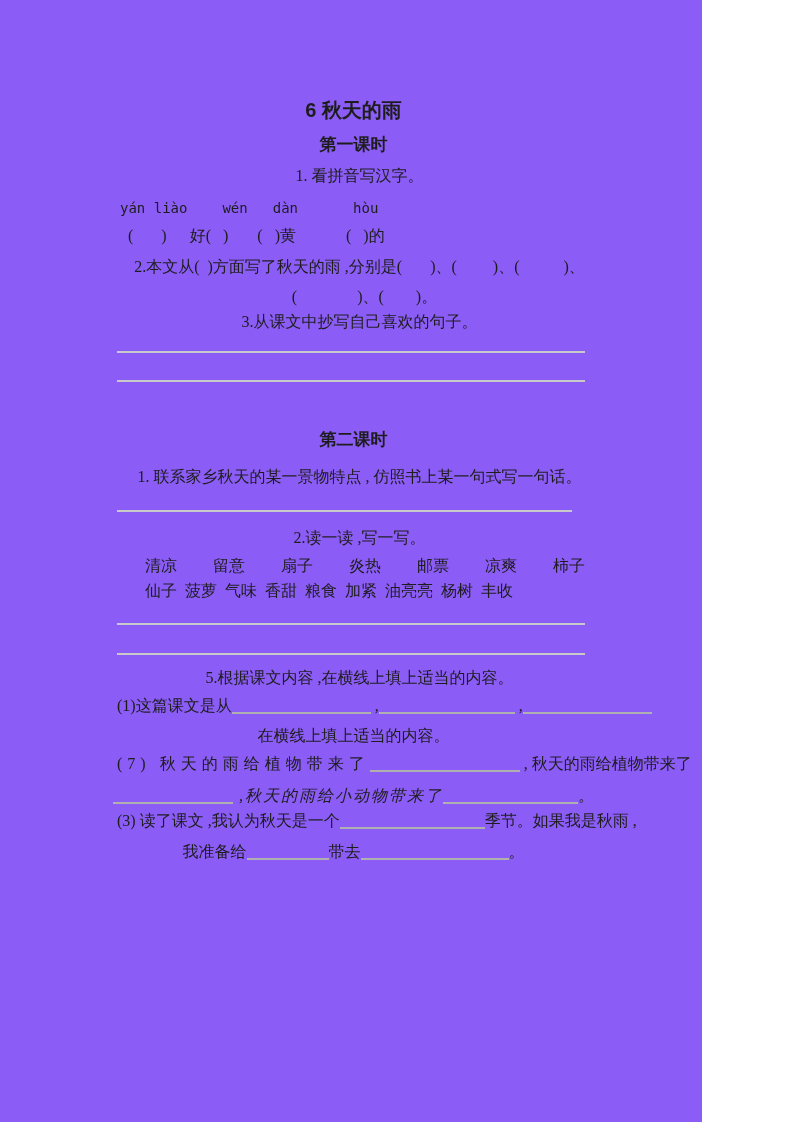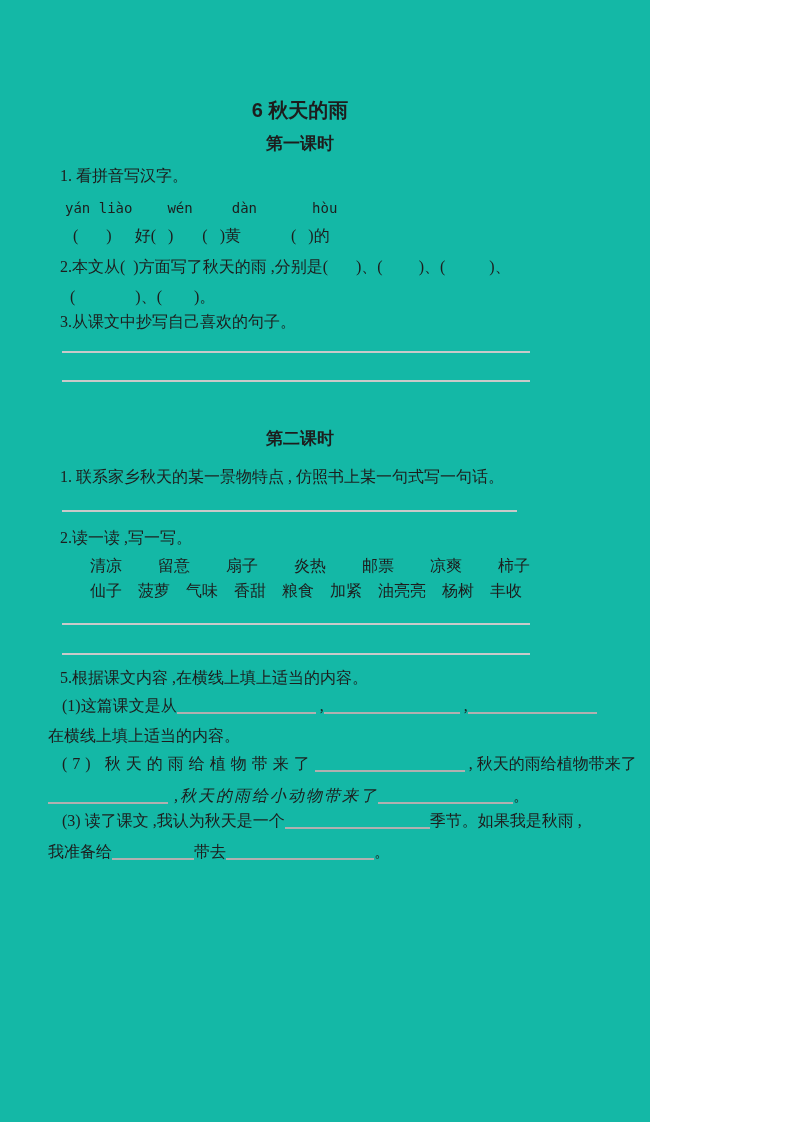--- a/index.html
+++ b/index.html
@@ -4,55 +4,55 @@
 <style>
   html,body{margin:0;padding:0;background:#ffffff;}
   body{
     width:793px;height:1122px;
     font-family:"Liberation Serif","DejaVu Serif",serif;
     color:#1d1d1d;
     overflow:hidden;
   }
   .page{
     position:relative;
-    width:650px;height:1122px;
+    width:702px;height:1122px;
     box-sizing:border-box;
-    padding:98px 98px 0 48px;
-    background:#14b8a6;
+    padding:98px 98px 0 103px;
+    background:#8b5cf6;
   }
   .title{
     font-family:"Liberation Sans","DejaVu Sans",sans-serif;
     font-weight:bold;font-size:20px;line-height:24px;
     text-align:center;white-space:pre;
   }
   .subhead{
-    font-family:Liberation Mono, monospace;
+    font-family:Liberation Sans, sans-serif;
     font-weight:bold;font-size:17px;line-height:22px;
     text-align:center;white-space:pre;
   }
-  .line{font-size:16px;line-height:24px;white-space:pre;}
+  .line{font-size:16px;line-height:24px;white-space:pre;text-align:center;}
   .ml12{margin-left:12px}
   .ml14{margin-left:14px}
   .ml22{margin-left:22px}
   .pinyin-row{
     font-family:"DejaVu Sans Mono","Liberation Mono",monospace;
     font-size:14px;line-height:20px;margin-top:10px;white-space:pre;
   }
   .pinyin-row span:nth-child(1){margin-left:17px}
   .pinyin-row span:nth-child(2){margin-left:35px}
-  .pinyin-row span:nth-child(3){margin-left:39px}
+  .pinyin-row span:nth-child(3){margin-left:25px}
   .pinyin-row span:nth-child(4){margin-left:55px}
   .bracket-row{font-size:16px;line-height:24px;margin-top:6px;white-space:pre;}
   .bracket-row span:nth-child(1){margin-left:25px}
   .bracket-row span:nth-child(2){margin-left:23px}
   .bracket-row span:nth-child(3){margin-left:29px}
   .bracket-row span:nth-child(4){margin-left:50px}
   .word-row{display:flex;margin-left:42px;font-size:16px;line-height:24px;}
   .word-row.g18{gap:36px}
-  .word-row.g16{gap:16px}
+  .word-row.g16{gap:8px}
   .rule{border-bottom:2px solid #c9c9c9;width:468px;margin-left:14px;}
   .rule-a{height:17px}
   .rule-b{height:27px}
   .rule-c{height:21px;width:455px}
   .rule-d{height:20px}
   .rule-e{height:28px}
   .blank{
     display:inline-block;height:15px;
     border-bottom:2px solid #b0b0b0;
     vertical-align:-3px;

